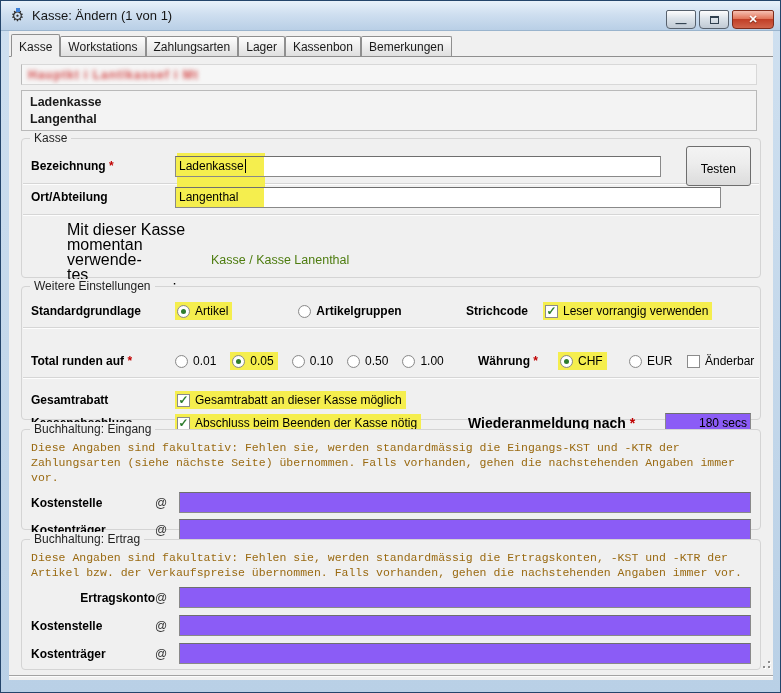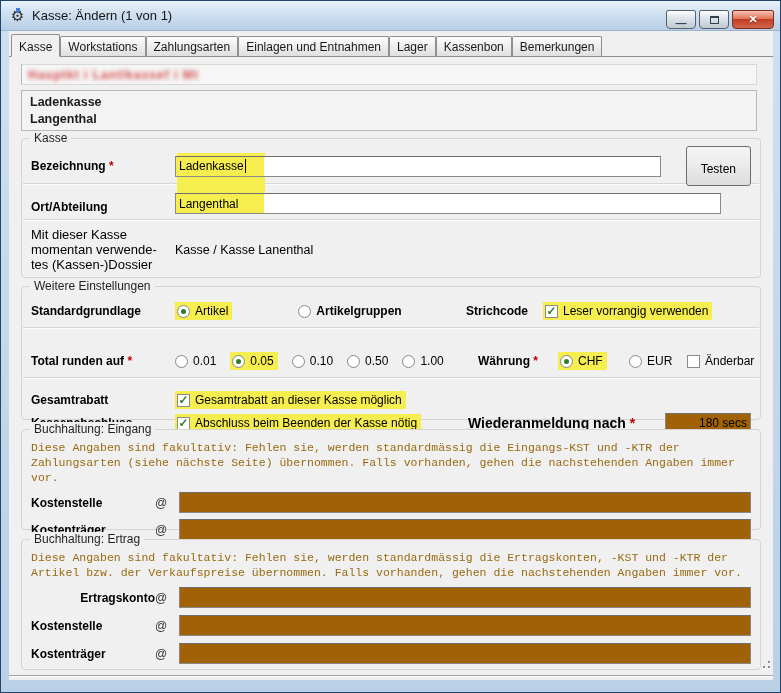--- a/index.html
+++ b/index.html
@@ -68,21 +68,21 @@
     border:1px solid #d4d4d4; border-radius:4px; background:#f0f0f0; }
   .legend{ position:absolute; top:-8px; left:8px; background:#f0f0f0;
     padding:0 4px; font-size:12px; color:#1f1f1f; }
   .sep{ height:2px; border-top:1px solid #d6d6d6; border-bottom:1px solid #fdfdfd; margin:0 1px; }
 
   .row{ position:relative; display:flex; align-items:center; padding:0 9px; }
   .lbl{ width:144px; flex:none; font-size:12px; font-weight:bold; color:#000; }
   .req{ color:#c00000; font-weight:bold; }
   .plain{ font-weight:normal; }
 
-  .textbox{ height:21px; background:#a16207; border:1px solid #898989; border-top-color:#6e6e6e;
+  .textbox{ height:21px; background:#8b5cf6; border:1px solid #898989; border-top-color:#6e6e6e;
     font-size:12px; color:#000; display:flex; align-items:center; padding:0 3px; position:relative; }
   .caret{ display:inline-block; width:1px; height:14px; background:#000; margin-left:1px; }
   .hl-left{ background:linear-gradient(to right,#f5ee4e 0,#f5ee4e 88px,#ffffff 88px); }
   .band{ position:absolute; width:88px; background:#f5ee4e; }
 
   .btn{ height:40px; padding:15px 14px; font-size:12px; color:#000;
     border:1px solid #6e6e6e; border-radius:3px;
     background:linear-gradient(#f4f4f4,#ececec 45%,#dcdcdc); cursor:pointer; }
 
   .link-green{ font-size:12.5px; }
@@ -129,21 +129,20 @@
         </span>
     </span>
   </div>
 
   <div class="content">
 
     <div class="tabs">
       <span class="tab active">Kasse</span>
       <span class="tab">Workstations</span>
       <span class="tab">Zahlungsarten</span>
-      <span class="tab">Einlagen und Entnahmen</span>
       <span class="tab">Lager</span>
       <span class="tab">Kassenbon</span>
       <span class="tab">Bemerkungen</span>
     </div>
 
     <div class="redacted-bar">
       <span class="redacted-text">Hauptkt i Lantlkassef i Mt</span>
     </div>
 
     <div class="name-box">
@@ -158,35 +157,35 @@
       <div class="row" style="margin-top:14px; height:26px;">
         <span class="lbl"><span>Bezeichnung</span> <span class="req">*</span></span>
         <div class="textbox hl-left" style="width:486px;">
           <span>Ladenkasse</span>
             <span class="caret"></span>
         </div>
         <button class="btn" style="margin-left:auto;">Testen</button>
       </div>
       <div class="sep" style="margin-top:4px;"></div>
 
-      <div class="row" style="margin-top:5px; height:24px;align-items:flex-end;">
+      <div class="row" style="height:24px;">
         <span class="lbl">Ort/Abteilung</span>
         <div class="textbox hl-left" style="width:546px;">
           <span>Langenthal</span>
         </div>
       </div>
       <div class="sep" style="margin-top:5px;"></div>
 
       <div class="row" style="margin-top:6px; align-items:center;">
-        <span class="lbl plain" style="font-size:13px; line-height:15px;">
+        <span class="lbl plain" style="font-size:16px; line-height:15px;margin-left:36px;">
           <span>Mit dieser Kasse</span><br>
           <span>momentan verwende-</span><br>
           <span>tes (Kassen-)Dossier</span>
         </span>
-        <span class="link-green" style="color:#000000;">Kasse / Kasse Lanenthal</span>
+        <span class="link-green" style="color:#4d7c0f;">Kasse / Kasse Lanenthal</span>
       </div>
     </div>
 
     <div class="group" style="top:255px; height:134px;">
       <span class="legend">Weitere Einstellungen</span>
 
       <div class="row" style="margin-top:12px; height:24px;">
         <span class="lbl">Standardgrundlage</span>
         <span class="opt hl">
           <span class="radio sel"></span>

